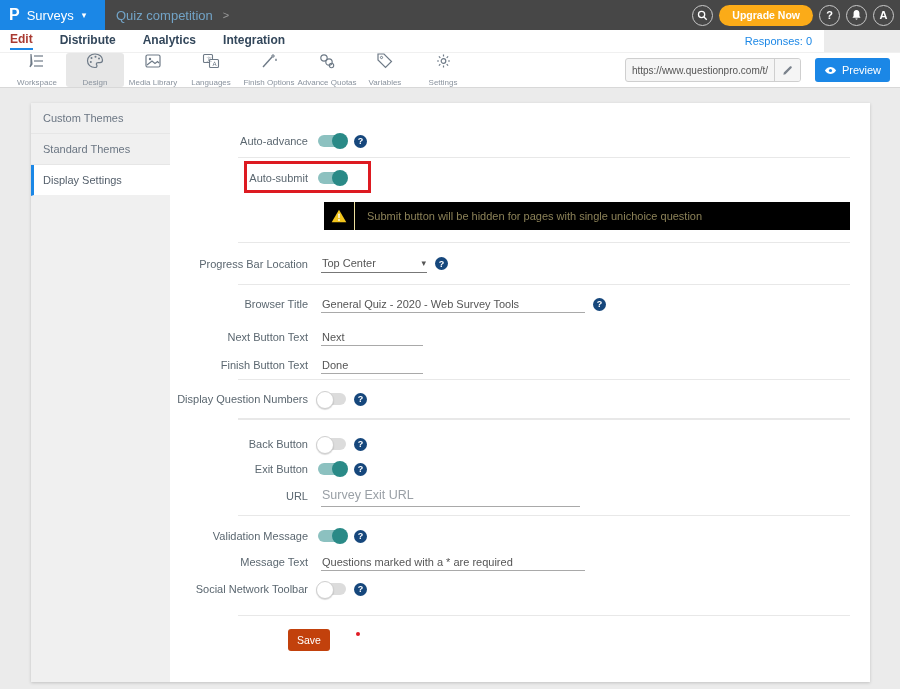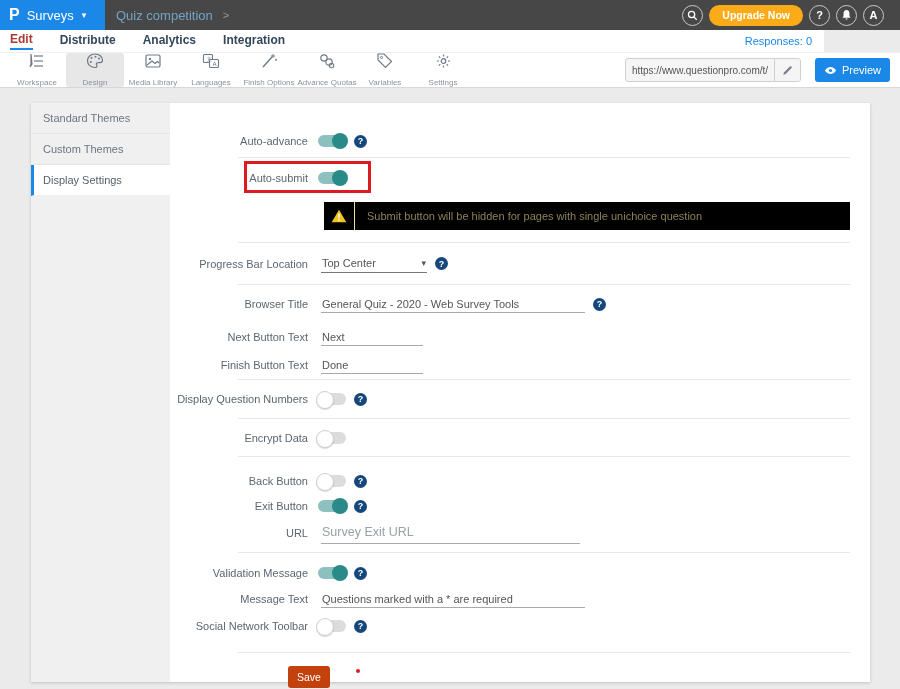--- a/index.html
+++ b/index.html
@@ -9,21 +9,21 @@
   
   .topbar { position:absolute; left:0; top:0; width:900px; height:30px; background:#474747; display:flex; align-items:center; }
   .brand { width:105px; height:30px; background:#1b87e6; display:flex; align-items:center; padding-left:9px; gap:7px; cursor:pointer; }
   .logo { color:#fff; font-weight:bold; font-size:16px; line-height:1; }
   .brand-label { color:#fff; font-size:13px; }
   .brand-caret { color:#fff; font-size:9px; margin-left:1px; }
   .crumbs { display:flex; align-items:center; gap:10px; margin-left:11px; font-size:13px; }
   .crumb-parent { color:#72a3c6; }
   .crumb-sep { color:#9a9a9a; font-size:11px; }
   .crumb-current { color:#f2f2f2;margin-top:48px; }
-  .topbar-right { margin-left:auto; display:flex; align-items:center; gap:6px; padding-right:16px; }
+  .topbar-right { margin-left:auto; display:flex; align-items:center; gap:6px; padding-right:6px; }
   .circle-btn { width:21px; height:21px; border:1px solid #c9c9c9; border-radius:50%; display:flex; align-items:center; justify-content:center; color:#fff; font-size:11px; font-weight:bold; cursor:pointer; background:transparent; }
   .upgrade-btn { height:21px; background:#fbab18; border:none; border-radius:11px; color:#fff; font-weight:bold; font-size:10.5px; padding:0 13px; cursor:pointer; font-family:"Liberation Sans",sans-serif; }
 
   
   .nav { position:absolute; left:0; top:30px; width:824px; height:22px; background:#fff; display:flex; align-items:center; padding:0 12px 0 10px; }
   .nav-tab { font-size:12px; font-weight:bold; color:#33475b; margin-right:27px; cursor:pointer; padding-bottom:2px; }
   .nav-tab.active { color:#a93a31; border-bottom:2px solid #1b87e6; }
   .responses { margin-left:auto; color:#1b87e6; font-size:11px; }
 
   
@@ -209,24 +209,24 @@
         </svg>
       <span>Preview</span>
     </button>
   </div>
 </div>
 
 <div class="card">
 
   <div class="side">
     <div class="side-item">
+      <span>Custom Themes</span>
+    </div>
+    <div class="side-item">
       <span>Standard Themes</span>
-    </div>
-    <div class="side-item">
-      <span>Custom Themes</span>
     </div>
     <div class="side-item active">
       <span>Display Settings</span>
     </div>
   </div>
 
   <div class="content">
 
     <div class="row" style="height:32px;margin-top:22px;">
       <div class="lbl">Auto-advance</div>
@@ -292,26 +292,20 @@
 
     <div class="row" style="height:38px;">
       <div class="lbl">Display Question Numbers</div>
       <div class="ctl">
         <span class="toggle off"></span>
         <span class="help">?</span>
       </div>
     </div>
     <div class="divider"></div>
 
-    <div class="row" style="height:37px;">
-      <div class="lbl">Encrypt Data</div>
-      <div class="ctl">
-        <span class="toggle off"></span>
-      </div>
-    </div>
     <div class="divider"></div>
 
     <div class="row" style="height:24px;margin-top:12px;">
       <div class="lbl">Back Button</div>
       <div class="ctl">
         <span class="toggle off"></span>
         <span class="help">?</span>
       </div>
     </div>
     <div class="row" style="height:26px;">

